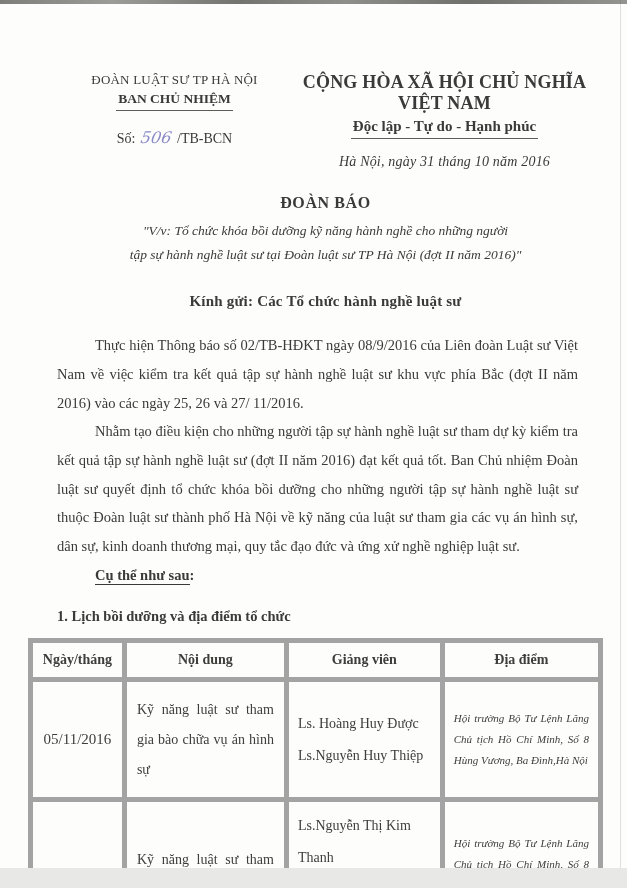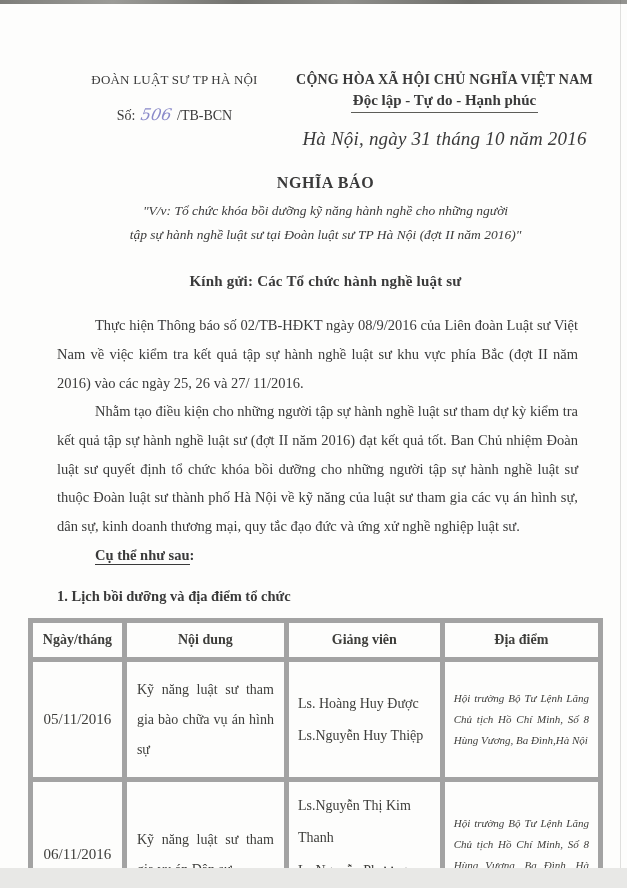--- a/index.html
+++ b/index.html
@@ -22,34 +22,34 @@
   }
   
   .header{
     display:flex;justify-content:space-between;
     padding:72px 30px 0 62px;
   }
   .header-left{width:225px;text-align:center;}
   .header-right{width:305px;text-align:center;}
   .org1{font-size:13px;letter-spacing:0.2px;}
   .org2{font-size:13.5px;font-weight:bold;margin-top:3px;}
-  .nat1{font-size:14px;font-weight:bold;letter-spacing:0.2px;}
+  .nat1{font-size:18px;font-weight:bold;letter-spacing:0.2px;}
   .nat2{font-size:15px;font-weight:bold;margin-top:4px;}
   .u-line{display:inline-block;border-bottom:1px solid #5d5d58;padding:0 2px 3px 2px;}
   .num-line{margin-top:17px;font-size:14px;}
   .handwritten{
     display:inline-block;
     font-family:"DejaVu Serif", serif;
     font-style:italic;
     color:#8a8ac9;
     font-size:16px;
     transform:skewX(-10deg);
     padding:0 2px;
   }
-  .dateline{margin-top:15px;font-style:italic;font-size:19px;letter-spacing:0.2px;}
+  .dateline{margin-top:15px;font-style:italic;font-size:14px;letter-spacing:0.2px;}
   
   .title-block{margin-top:24px;text-align:center;padding-left:46px;padding-right:22px;}
   .doc-title{font-size:16px;font-weight:bold;letter-spacing:0.6px;}
   .subject{font-style:italic;font-size:13.5px;line-height:1.75;margin-top:7px;}
   .salutation{font-weight:bold;font-size:15px;margin-top:27px;letter-spacing:0.2px;}
   
   .body-text{margin:21px 49px 0 57px;font-size:14.5px;line-height:1.98;text-align:justify;}
   .body-text p{margin:0;text-indent:38px;}
   .detail-heading{margin-top:8px;}
   .detail-heading .bold-underline{
@@ -90,37 +90,40 @@
 </head>
 <body>
 
 <div class="page">
   <div class="top-artifact"></div>
   <div class="paper-edge"></div>
 
   <div class="header">
     <div class="header-left">
       <div class="org1">ĐOÀN LUẬT SƯ TP HÀ NỘI</div>
+      <div class="org2">
+        <span class="u-line">BAN CHỦ NHIỆM</span>
+      </div>
       <div class="num-line">
         <span>Số:</span>
         <span class="handwritten">506</span>
         <span>/TB-BCN</span>
       </div>
     </div>
     <div class="header-right">
       <div class="nat1">CỘNG HÒA XÃ HỘI CHỦ NGHĨA  VIỆT NAM</div>
       <div class="nat2">
         <span class="u-line">Độc lập - Tự do - Hạnh phúc</span>
       </div>
       <div class="dateline">Hà Nội, ngày 31 tháng 10  năm 2016</div>
     </div>
   </div>
 
   <div class="title-block">
-    <div class="doc-title">NGHĨA BÁO</div>
+    <div class="doc-title">ĐOÀN BÁO</div>
     <div class="subject">
       <div>"V/v: Tổ chức khóa bồi dưỡng kỹ năng hành nghề cho những người</div>
       <div>tập sự hành nghề luật sư tại Đoàn luật sư TP Hà Nội (đợt II năm 2016)"</div>
     </div>
     <div class="salutation">Kính gửi: Các Tổ chức hành nghề luật sư</div>
   </div>
 
   <div class="body-text">
     <p>Thực hiện Thông báo số 02/TB-HĐKT ngày 08/9/2016 của Liên đoàn Luật sư Việt Nam về việc kiểm tra kết quả tập sự hành nghề luật sư khu vực phía Bắc (đợt II năm 2016) vào các ngày 25, 26 và 27/ 11/2016.</p>
     <p>Nhằm tạo điều kiện cho những người tập sự hành nghề luật sư tham dự kỳ kiểm tra kết quả tập sự hành nghề luật sư (đợt II năm 2016) đạt kết quả tốt. Ban Chủ nhiệm Đoàn luật sư quyết định tổ chức khóa bồi dưỡng cho những người tập sự hành nghề luật sư thuộc Đoàn luật sư thành phố Hà Nội về kỹ năng của luật sư tham gia các vụ án hình sự, dân sự, kinh doanh thương mại, quy tắc đạo đức và ứng xử nghề nghiệp luật sư.</p>

